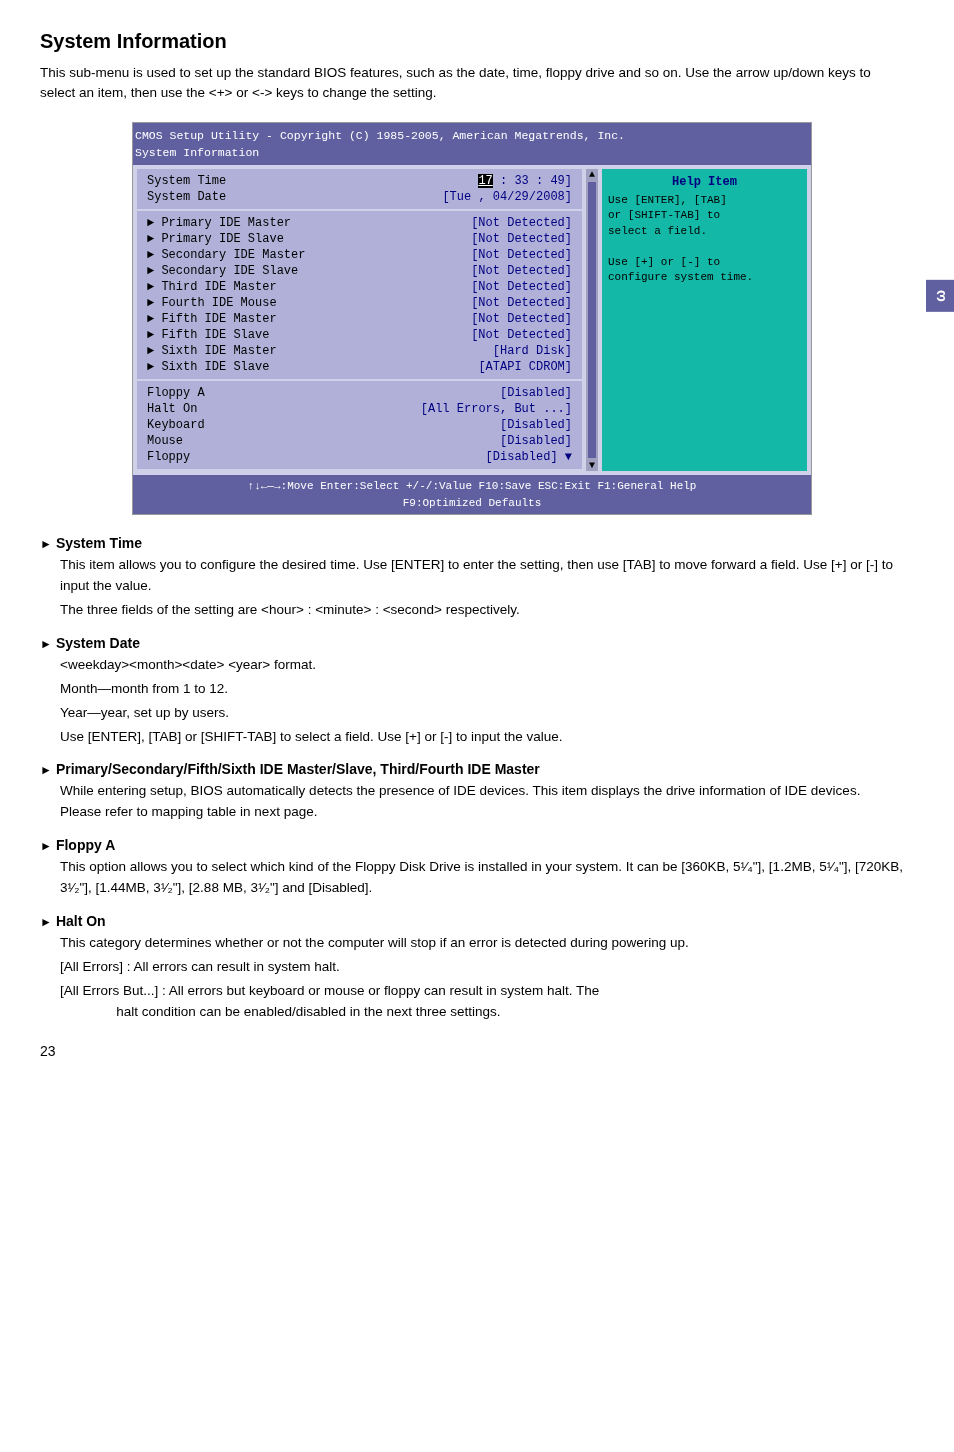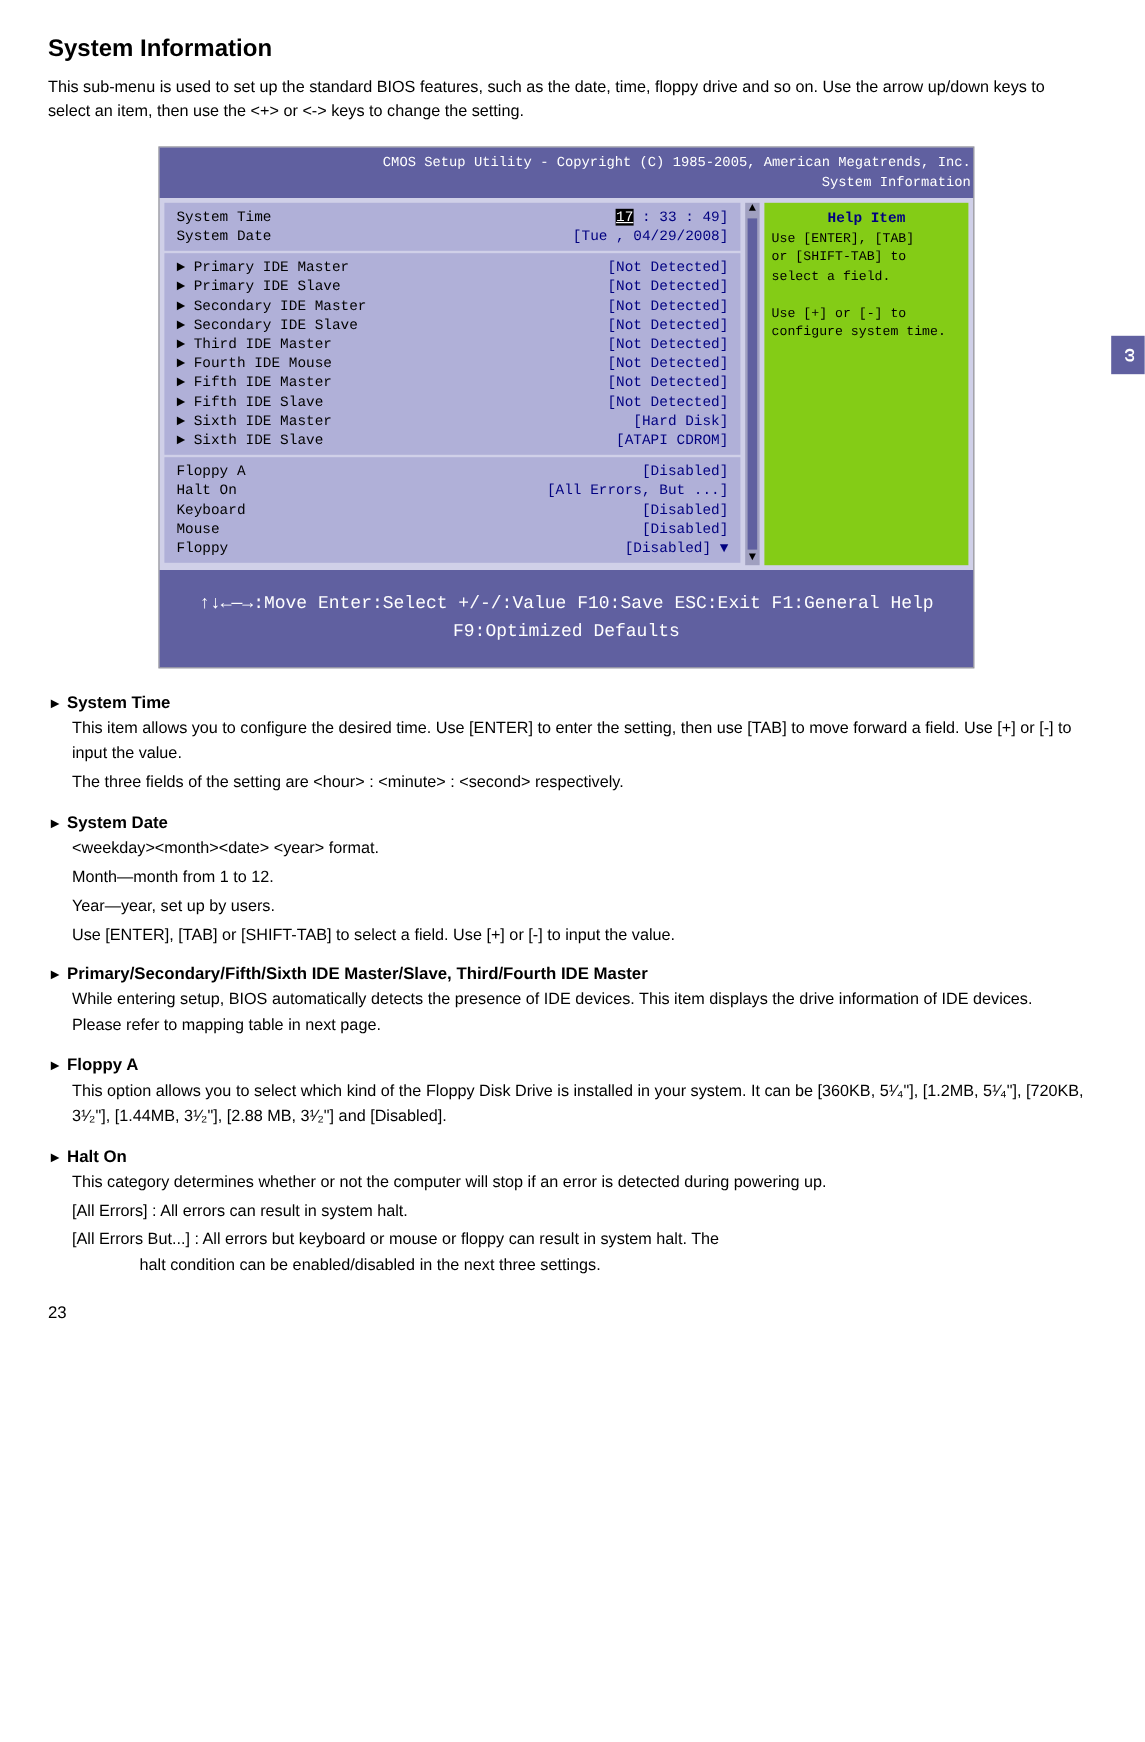--- a/index.html
+++ b/index.html
@@ -31,36 +31,36 @@
       background: #d0d0e8;
       width: 680px;
       margin: 0 auto 20px auto;
       font-family: 'Courier New', monospace;
       font-size: 12px;
     }
 
     .bios-title-bar {
       background: #6060a0;
       color: #fff;
-      text-align: right;
+      text-align: left;
       padding: 4px 2px;
       font-size: 11.5px;
       line-height: 1.5;
     }
 
     .bios-body {
       display: flex;
       flex-direction: row;
       padding: 4px;
       gap: 4px;
     }
 
     .bios-right {
-      width: 170px;
-      background: #84cc16;
+      width: 205px;
+      background: #14b8a6;
       padding: 6px;
     }
 
     .bios-section {
       background: #b0b0d8;
       margin-bottom: 2px;
       padding: 4px 6px;
     }
 
     .bios-row-label {
@@ -93,22 +93,22 @@
     .bios-help-text {
       font-size: 11px;
       line-height: 1.4;
       color: #000;
     }
 
     .bios-footer {
       background: #6060a0;
       color: #fff;
       text-align: center;
-      padding: 18px 2px;
-      font-size: 15px;
+      padding: 3px 2px;
+      font-size: 11px;
       line-height: 1.5;
     }
 
     .scrollbar-col {
       width: 12px;
       background: #a0a0c0;
       display: flex;
       flex-direction: column;
       align-items: center;
     }

